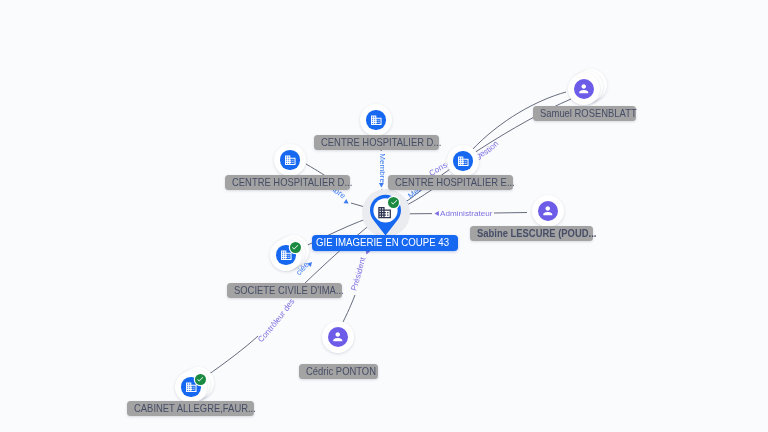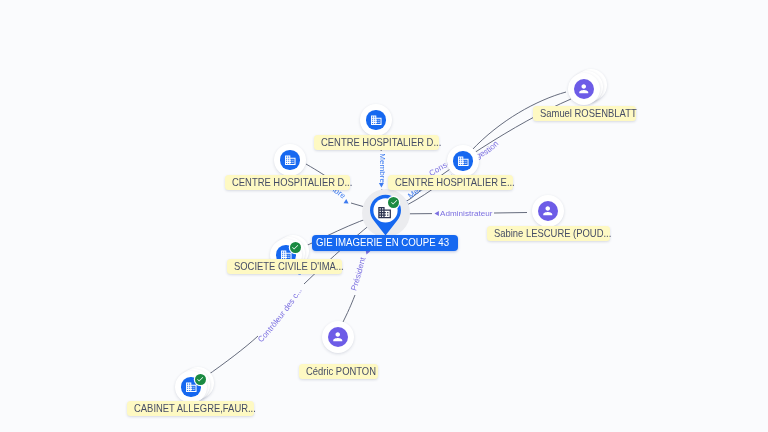--- a/index.html
+++ b/index.html
@@ -3,21 +3,21 @@
 <meta charset="utf-8">
 <style>
 html,body{margin:0;padding:0;}
 body{width:768px;height:432px;background:#fafbfd;font-family:"Liberation Sans",sans-serif;overflow:hidden;}
 #stage{position:relative;width:768px;height:432px;background:#fafbfd;}
 svg.layer{position:absolute;left:0;top:0;width:768px;height:432px;overflow:visible;}
 .edge{fill:none;stroke:#555b6e;stroke-width:0.9;}
 .elabel{font-family:"Liberation Sans",sans-serif;font-size:8.1px;letter-spacing:0.02px;}
 .node{position:absolute;transform:translate(-50%,-50%);}
 .nlabel span{display:inline-block;transform:scaleX(var(--xs,0.925));transform-origin:left center;}
-.nlabel{position:absolute;background:#fef9c3;border-radius:3.5px;font-size:10.2px;color:#464d66;white-space:nowrap;
+.nlabel{position:absolute;background:#a3a3a3;border-radius:3.5px;font-size:10.2px;color:#464d66;white-space:nowrap;
   box-shadow:0 1px 2.5px rgba(40,50,90,0.16);padding:0 7px;height:15px;line-height:15px;letter-spacing:0;}
 .nlabel.primary{background:#1668f0;color:#fff;font-size:10.45px;height:16px;line-height:16px;padding:0 19px 0 4px;box-shadow:0 1px 3px rgba(20,60,160,0.28);border-radius:4px;}
 
 .node{position:absolute;width:0;height:0;}
 .disc{position:absolute;left:-16px;top:-16px;width:32px;height:32px;border-radius:50%;background:#fff;
   box-shadow:0 1px 3px rgba(40,50,90,0.16);display:flex;align-items:center;justify-content:center;}
 .disc .inner{width:19.3px;height:19.3px;border-radius:50%;display:flex;align-items:center;justify-content:center;}
 .disc .inner.person{width:20.4px;height:20.4px;}
 .stackc{position:absolute;width:32px;height:32px;border-radius:50%;background:#fff;box-shadow:0 1px 3px rgba(40,50,90,0.16);}
 .stackc.s1{left:-12.7px;top:-18.1px;}
@@ -124,21 +124,21 @@
               <path fill="#fff" d="M12 7V3H2v18h20V7H12zM6 19H4v-2h2v2zm0-4H4v-2h2v2zm0-4H4V9h2v2zm0-4H4V5h2v2zm4 12H8v-2h2v2zm0-4H8v-2h2v2zm0-4H8V9h2v2zm0-4H8V5h2v2zm10 12h-8v-2h2v-2h-2v-2h2v-2h-2V9h8v10zm-2-8h-2v2h2v-2zm0 4h-2v2h2v-2z"></path>
             </svg>
           </div>
         </div>
         <div class="badge">
           <svg viewBox="0 0 24 24" width="8.2" height="8.2">
             <path fill="#fff" d="M9 16.17L4.83 12l-1.42 1.41L9 19 21 7l-1.41-1.41z"></path>
           </svg>
         </div>
       </div>
-      <div class="nlabel" style="left: 227px; top: 259px; width: 101.445px;"><span>SOCIETE CIVILE D'IMA...</span></div>
+      <div class="nlabel" style="left: 227px; top: 283px; width: 101.445px;"><span>SOCIETE CIVILE D'IMA...</span></div>
       <div class="node" style="left: 191px; top: 387px;">
         <div class="stackc s2"></div>
         <div class="stackc s1"></div>
         <div class="disc">
           <div class="inner" style="background:#1668f0">
             <svg viewBox="0 0 24 24" width="12.6" height="12.6">
               <path fill="#fff" d="M12 7V3H2v18h20V7H12zM6 19H4v-2h2v2zm0-4H4v-2h2v2zm0-4H4V9h2v2zm0-4H4V5h2v2zm4 12H8v-2h2v2zm0-4H8v-2h2v2zm0-4H8V9h2v2zm0-4H8V5h2v2zm10 12h-8v-2h2v-2h-2v-2h2v-2h-2V9h8v10zm-2-8h-2v2h2v-2zm0 4h-2v2h2v-2z"></path>
             </svg>
           </div>
         </div>
@@ -163,21 +163,21 @@
       <div class="nlabel" style="left: 533px; top: 106px; width: 89.4529px;"><span>Samuel ROSENBLATT</span></div>
       <div class="node" style="left: 548px; top: 211px;">
         <div class="disc">
           <div class="inner person" style="background:#6d5ce7">
             <svg viewBox="0 0 24 24" width="13.5" height="13.5">
               <path fill="#fff" d="M12 12c2.21 0 4-1.79 4-4s-1.79-4-4-4-4 1.79-4 4 1.79 4 4 4zm0 2c-2.67 0-8 1.34-8 4v2h16v-2c0-2.66-5.33-4-8-4z"></path>
             </svg>
           </div>
         </div>
       </div>
-      <div class="nlabel" style="left: 487px; top: 226px; width: 108.517px;"><span>Sabine LESCURE (POUD...</span></div>
+      <div class="nlabel" style="left: 470px; top: 226px; width: 108.517px; font-weight: bold;"><span>Sabine LESCURE (POUD...</span></div>
       <div class="node" style="left: 338px; top: 337px;">
         <div class="disc">
           <div class="inner person" style="background:#6d5ce7">
             <svg viewBox="0 0 24 24" width="13.5" height="13.5">
               <path fill="#fff" d="M12 12c2.21 0 4-1.79 4-4s-1.79-4-4-4-4 1.79-4 4 1.79 4 4 4zm0 2c-2.67 0-8 1.34-8 4v2h16v-2c0-2.66-5.33-4-8-4z"></path>
             </svg>
           </div>
         </div>
       </div>
       <div class="nlabel" style="left: 299px; top: 364px; width: 64.7468px;"><span>Cédric PONTON</span></div>

